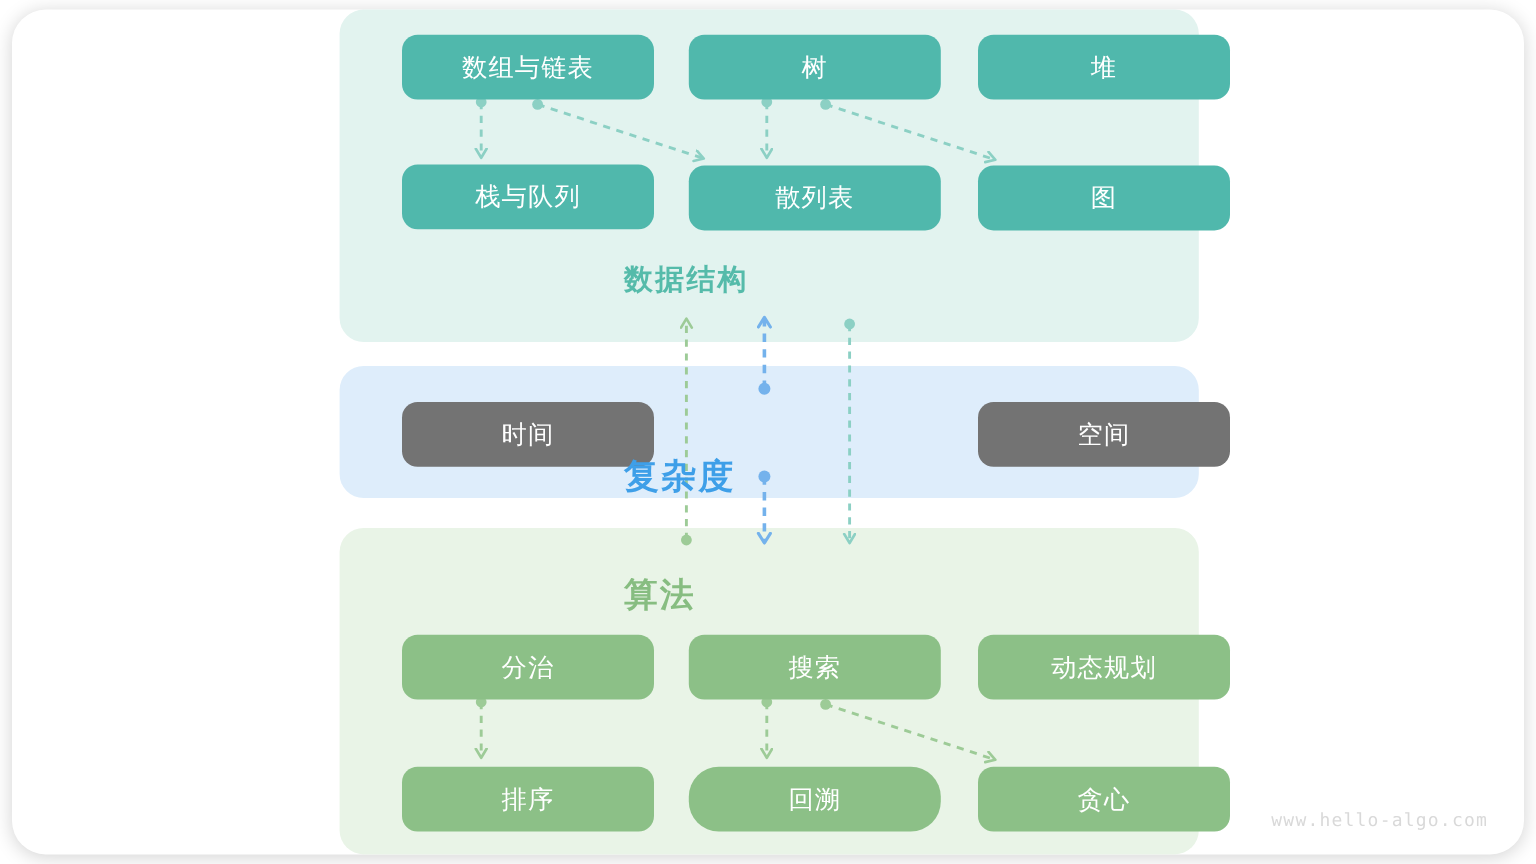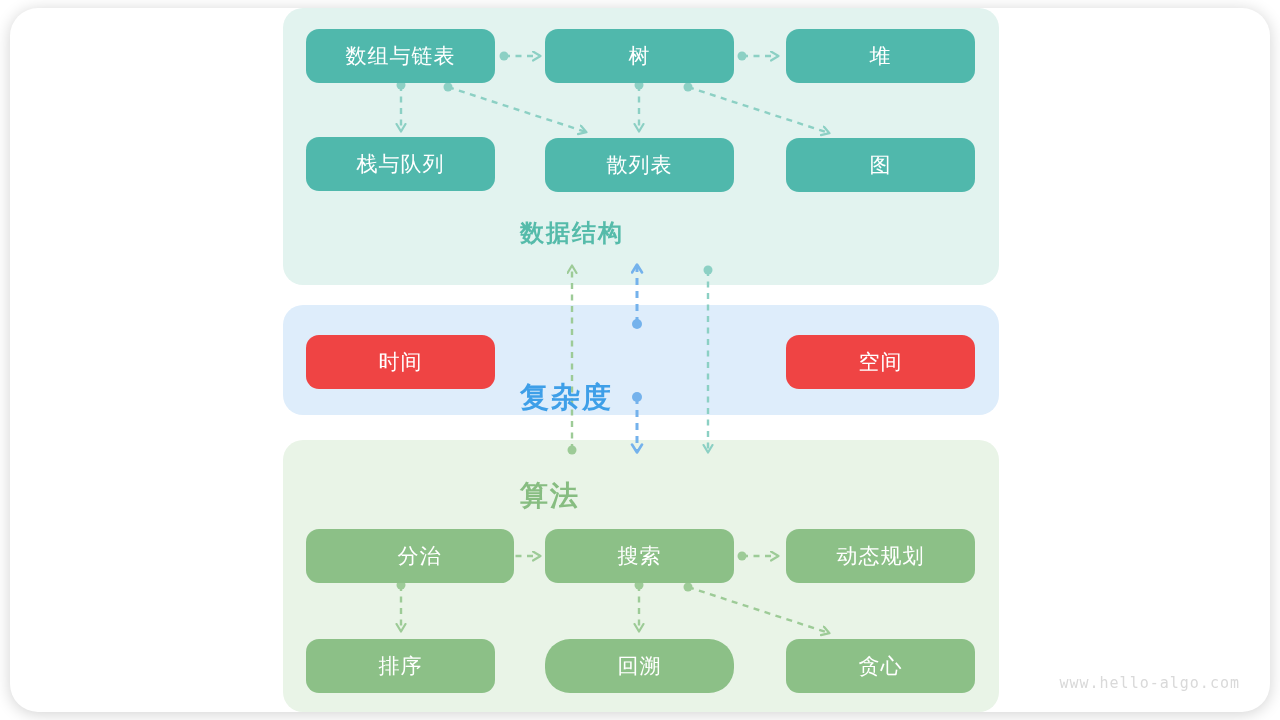--- a/index.html
+++ b/index.html
@@ -13,26 +13,26 @@
   .card{
     position:absolute;left:10px;top:8px;width:1260px;height:704px;
     background:#ffffff;border-radius:28px;
     box-shadow:0 2px 16px rgba(0,0,0,0.18);
   }
   .band{position:absolute;border-radius:20px;}
   .band-ds{left:283px;top:8px;width:716px;height:277px;background:#E2F3EF;}
   .band-cx{left:283px;top:305px;width:716px;height:110px;background:#DEEDFB;}
   .band-al{left:283px;top:440px;width:716px;height:272px;background:#E9F4E7;}
   .node{
-    position:absolute;width:189px;height:54px;border-radius:13px;
+    position:absolute;width:210px;height:54px;border-radius:13px;
     display:flex;align-items:center;justify-content:center;
-    color:#ffffff;font-size:21px;font-weight:500;letter-spacing:1px;
+    color:#ffffff;font-size:21px;font-weight:500;letter-spacing:1px;margin-left:29px;
   }
   .node-teal{background:#50B8AC;}
-  .node-blue{background:#ef4444;}
+  .node-blue{background:#737373;}
   .node-green{background:#8CC087;}
   .section-label{
     position:absolute;width:240px;
     font-weight:bold;letter-spacing:2px;
   }
   .label-ds{left:520px;top:217px;font-size:24px;color:#55BBAA;}
   .label-cx{left:520px;top:348px;font-size:29px;color:#3E9FE8;margin-top:30px;}
   .label-al{left:520px;top:477px;font-size:28px;color:#87BD81;}
   svg.connectors{position:absolute;left:0;top:0;pointer-events:none;}
   .watermark{
@@ -102,21 +102,21 @@
   <div class="node node-teal" style="left:306px;top:137px;">栈与队列</div>
   <div class="node node-teal" style="left:545px;top:138px;">散列表</div>
   <div class="node node-teal" style="left:786px;top:138px;">图</div>
   <div class="section-label label-ds">数据结构</div>
 
   <div class="node node-blue" style="left:306px;top:335px;">时间</div>
   <div class="node node-blue" style="left:786px;top:335px;">空间</div>
   <div class="section-label label-cx">复杂度</div>
 
   <div class="section-label label-al">算法</div>
-  <div class="node node-green" style="left:306px;top:529px;padding-left:19px;">分治</div>
+  <div class="node node-green" style="left:306px;top:529px;">分治</div>
   <div class="node node-green" style="left:545px;top:529px;">搜索</div>
   <div class="node node-green" style="left:786px;top:529px;">动态规划</div>
   <div class="node node-green" style="left:306px;top:639px;">排序</div>
   <div class="node node-green" style="left:545px;top:639px;border-radius:25px;">回溯</div>
   <div class="node node-green" style="left:786px;top:639px;">贪心</div>
 
   <div class="watermark">www.hello-algo.com</div>
 </div>
 
 </body></html>

